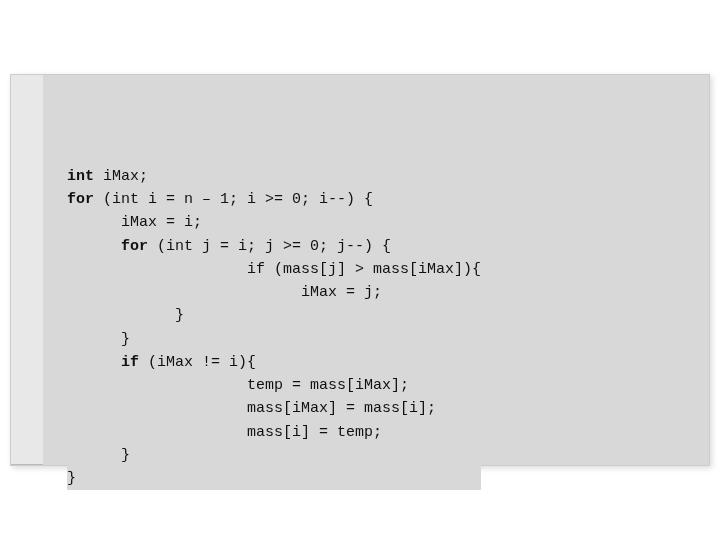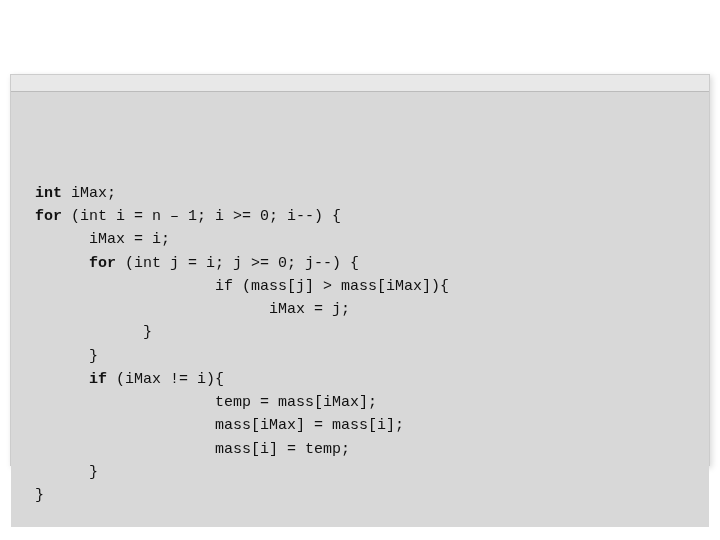--- a/index.html
+++ b/index.html
@@ -14,21 +14,20 @@
       justify-content: center;
     }
 
     .slide {
       width: 700px;
       height: 392px;
       background: #ffffff;
       border: 1px solid #cccccc;
       box-shadow: 2px 2px 6px rgba(0,0,0,0.15);
       display: flex;
-      flex-direction: column;
     }
 
     .slide-header {
       background: #e8e8e8;
       border-bottom: 1px solid #bbbbbb;
       padding: 8px 16px 8px 16px;
       font-size: 22px;
       font-weight: bold;
       font-family: Arial, sans-serif;
       color: #111111;

